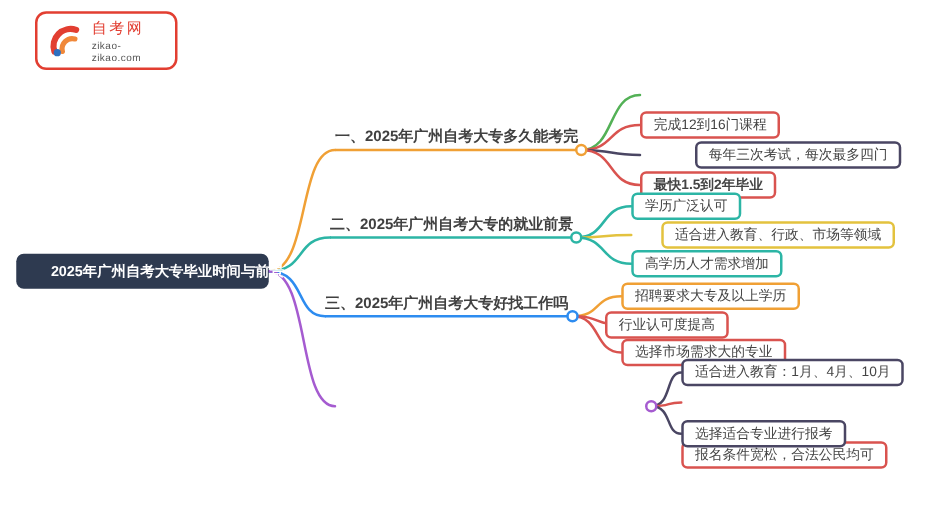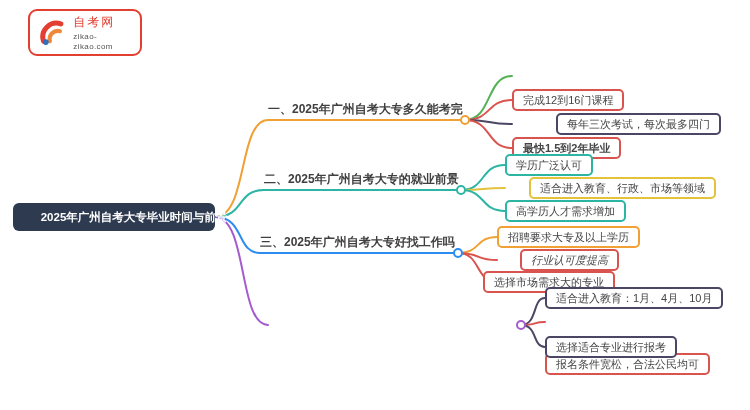--- a/index.html
+++ b/index.html
@@ -85,20 +85,20 @@
 
   <div class="leaf" style="left: 512px; top: 89px; border-color: rgb(217, 83, 79);">完成12到16门课程</div>
   <div class="leaf" style="left: 512px; top: 113px; border-color: rgb(74, 70, 99); margin-left: 44px;">每年三次考试，每次最多四门</div>
   <div class="leaf" style="left: 512px; top: 137px; border-color: rgb(217, 83, 79); font-weight: bold;">最快1.5到2年毕业</div>
 
   <div class="leaf" style="left: 505px; top: 154px; border-color: rgb(44, 181, 165);">学历广泛认可</div>
   <div class="leaf" style="left: 505px; top: 177px; border-color: rgb(227, 194, 62); margin-left: 24px;">适合进入教育、行政、市场等领域</div>
   <div class="leaf" style="left: 505px; top: 200px; border-color: rgb(44, 181, 165);">高学历人才需求增加</div>
 
   <div class="leaf" style="left: 497px; top: 226px; border-color: rgb(240, 160, 53);">招聘要求大专及以上学历</div>
-  <div class="leaf" style="left: 520px; top: 249px; border-color: rgb(217, 83, 79); font-style: italic;">行业认可度提高</div>
-  <div class="leaf" style="left: 483px; top: 271px; border-color: rgb(217, 83, 79);">选择市场需求大的专业</div>
+  <div class="leaf" style="left: 484px; top: 249px; border-color: rgb(217, 83, 79);">行业认可度提高</div>
+  <div class="leaf" style="left: 497px; top: 271px; border-color: rgb(217, 83, 79);">选择市场需求大的专业</div>
 
   <div class="leaf" style="left: 545px; top: 287px; border-color: rgb(74, 70, 99);">适合进入教育：1月、4月、10月</div>
   <div class="leaf" style="left: 545px; top: 311px; border-color: rgb(217, 83, 79); margin-top: 42px;">报名条件宽松，合法公民均可</div>
   <div class="leaf" style="left: 545px; top: 336px; border-color: rgb(74, 70, 99);">选择适合专业进行报考</div>
 
 </div>
 
 </body></html>

